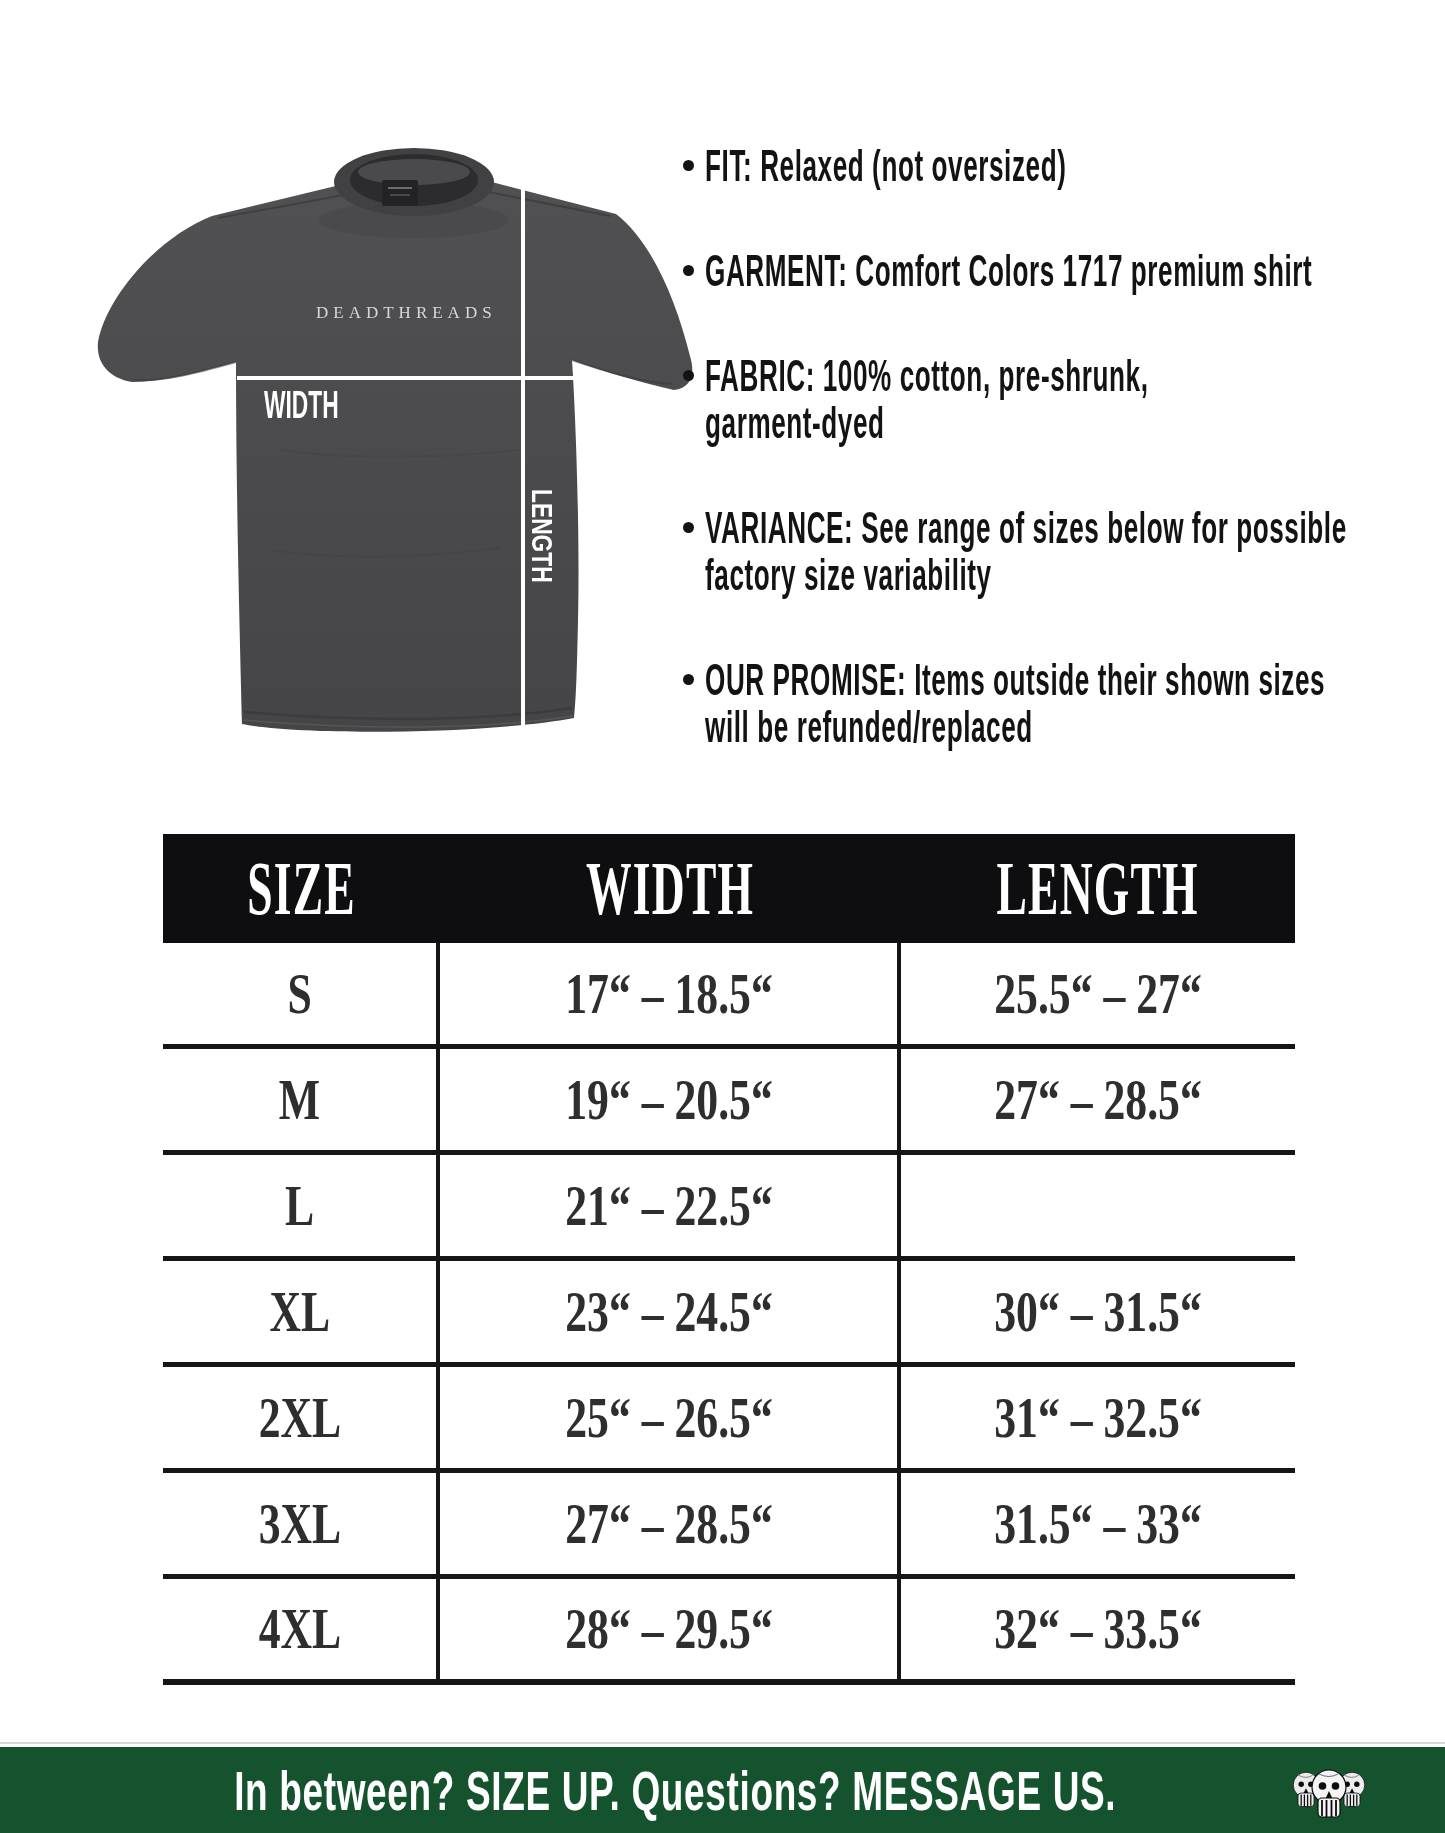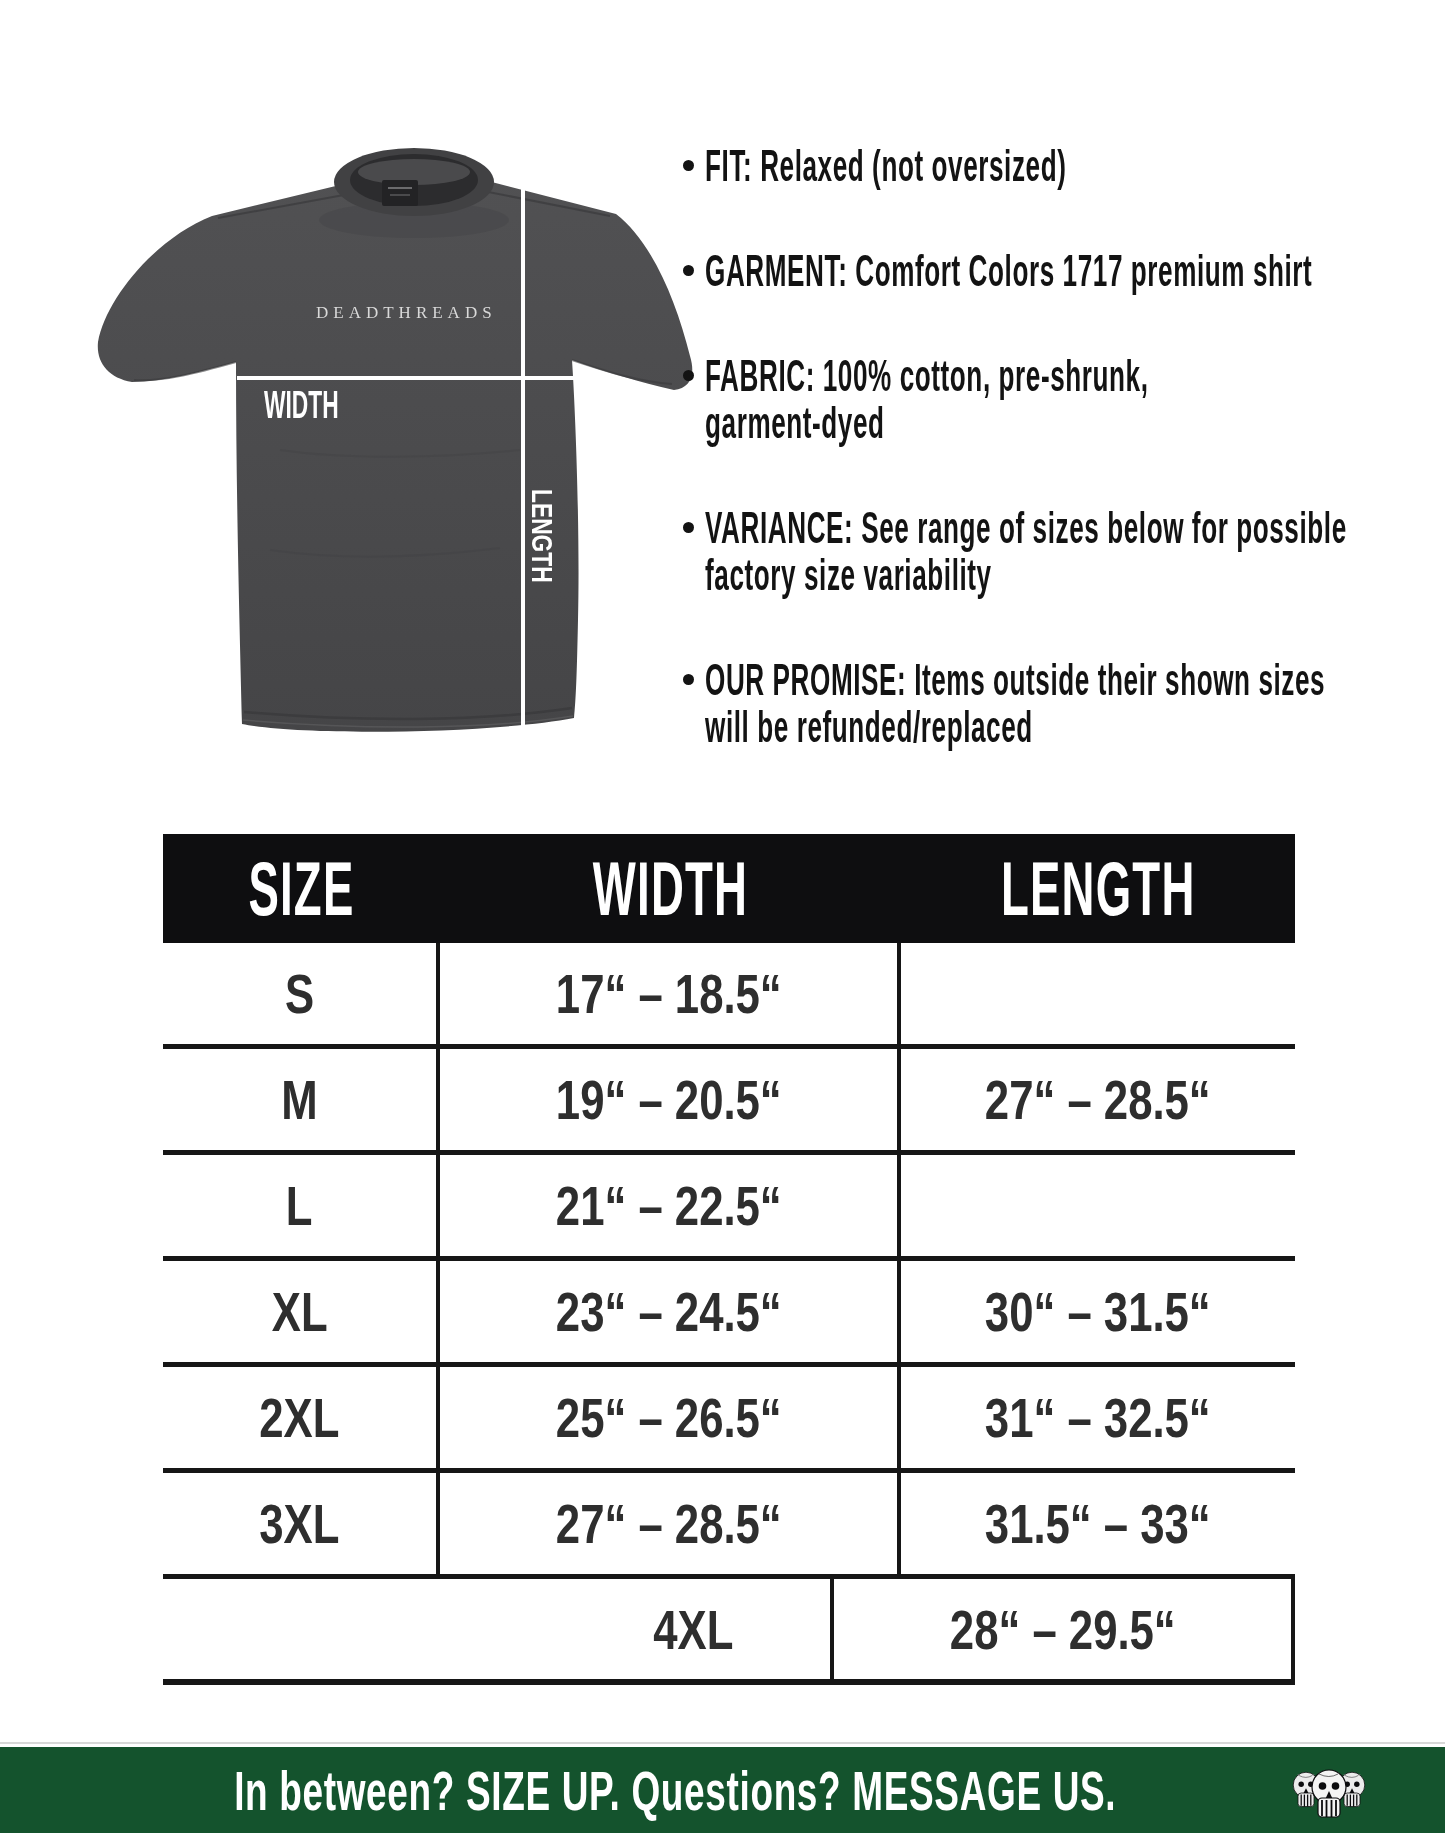--- a/index.html
+++ b/index.html
@@ -36,21 +36,21 @@
     color:#131313;
   }
   .bullet { position:relative; padding-left:38px; margin:0 0 58px 0; white-space:pre-line; }
   .dot {
     position:absolute; left:0; top:18px; width:11px; height:11px;
     border-radius:50%; background:#131313;
     transform:scaleX(1.724); transform-origin:left center;
   }
 
   
-  .size-table { position:absolute; left:163px; top:834px; width:1132px; }
+  .size-table { position:absolute; left:163px; top:834px; width:1132px;font-family:Liberation Serif, serif; }
   .size-table, .size-table * { box-sizing:border-box; }
   .thead { display:flex; height:109px; background:#0e0e10; }
   .th { display:flex; align-items:center; justify-content:center; color:#ffffff;
         font-size:76px; font-weight:700; }
   .trow { display:flex; height:106px; border-bottom:5px solid #161616; background:#ffffff; }
   .trow:last-child { border-bottom-width:6px;justify-content:flex-end; }
   .td { display:flex; align-items:center; justify-content:center;
         font-size:56px; font-weight:700; color:#2e2e2e; }
   .c1 { width:24.47%; } .c2 { width:40.73%; } .c3 { width:34.80%; }
   .td.c1, .td.c2 { border-right:4px solid #161616; }
@@ -145,20 +145,23 @@
           <span class="ht">LENGTH</span>
         </div>
     </div>
     <div class="trow">
       <div class="td c1">
           <span class="ct">S</span>
         </div>
       <div class="td c2">
           <span class="ct">17“ – 18.5“</span>
         </div>
+      <div class="td c3">
+          <span class="ct">25.5“ – 27“</span>
+        </div>
     </div>
     <div class="trow">
       <div class="td c1">
           <span class="ct">M</span>
         </div>
       <div class="td c2">
           <span class="ct">19“ – 20.5“</span>
         </div>
       <div class="td c3">
           <span class="ct">27“ – 28.5“</span>
@@ -204,20 +207,23 @@
       <div class="td c3">
           <span class="ct">31.5“ – 33“</span>
         </div>
     </div>
     <div class="trow">
       <div class="td c1">
           <span class="ct">4XL</span>
         </div>
       <div class="td c2">
           <span class="ct">28“ – 29.5“</span>
+        </div>
+      <div class="td c3">
+          <span class="ct">32“ – 33.5“</span>
         </div>
     </div>
   </section>
 
   <div class="pre-footer-line"></div>
   <footer class="footer">
     <span class="ftext">In between? SIZE UP. Questions? MESSAGE US.</span>
   </footer>
   <svg class="skulls" viewBox="0 0 92 68" aria-hidden="true">
 

